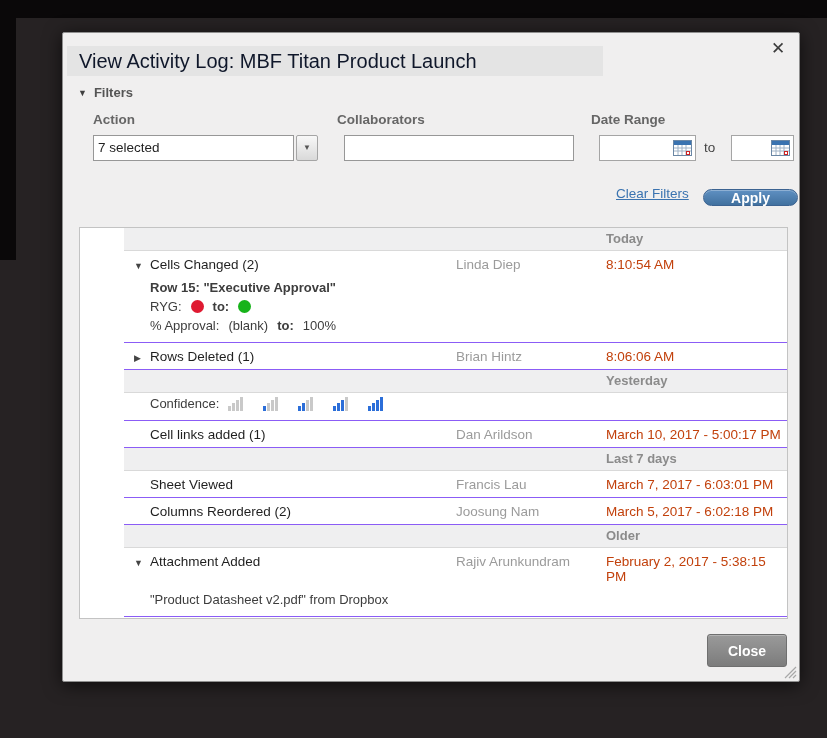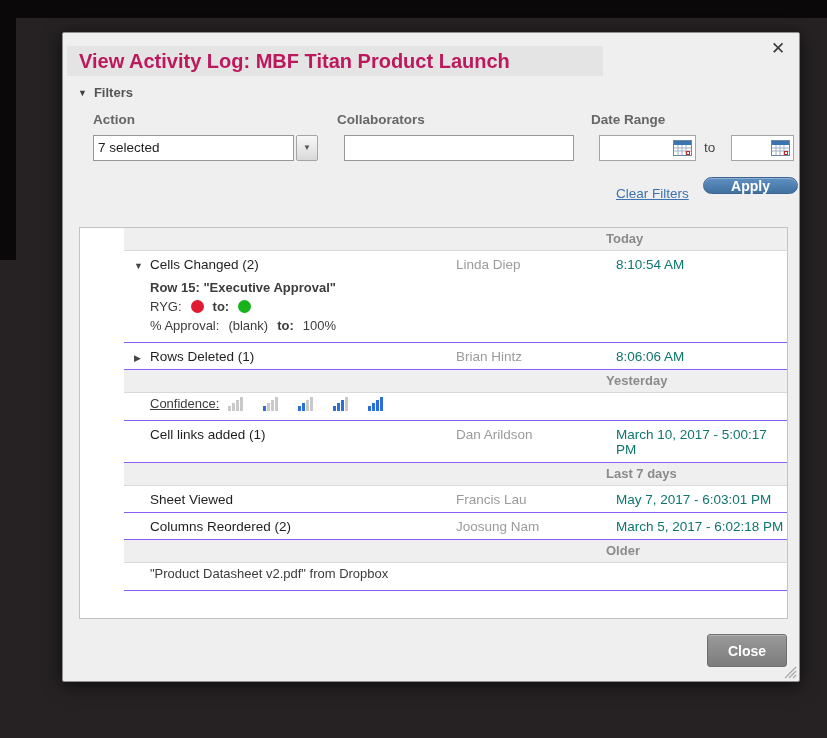--- a/index.html
+++ b/index.html
@@ -17,21 +17,21 @@
     background:#f0efef; border:1px solid #8f8f8f; border-radius:2px;
     box-shadow:0 3px 18px rgba(0,0,0,.65);
   }
   .close-x {
     position:absolute; top:6px; right:11px; width:20px; height:20px;
     font-size:17px; line-height:20px; text-align:center; color:#3c3c3c; cursor:pointer;
   }
   .title-band { position:absolute; left:4px; top:13px; width:536px; height:30px; background:#e4e4e4; }
   .dlg-title {
     position:absolute; left:16px; top:13px; height:30px; line-height:30px;
-    font-size:20px; font-weight:bold; color:#be185d; white-space:nowrap;
+    font-size:20px; font-weight:normal; color:#0f172a; white-space:nowrap;
   }
 
   .filters-header { position:absolute; left:15px; top:52px; font-size:13px; font-weight:bold; color:#555; cursor:pointer; }
   .filters-header .tri { font-size:9px; color:#3f3f3f; margin-right:7px; vertical-align:1px; }
 
   .flabel { position:absolute; top:79px; font-size:13.5px; font-weight:bold; color:#666; }
   .flabel.action { left:30px; }
   .flabel.collab { left:274px; }
   .flabel.daterange { left:528px; }
 
@@ -55,39 +55,39 @@
   .date-input.d1 { left:536px; width:97px; }
   .date-input.d2 { left:668px; width:63px; }
   .cal-icon { position:absolute; right:3px; top:4px; width:19px; height:16px; cursor:pointer; }
   .to-label { position:absolute; left:641px; top:107px; font-size:13.5px; color:#444; }
 
   .clear-link {
     position:absolute; left:553px; top:153px; font-size:13.5px;
     color:#3a73b0; text-decoration:underline; cursor:pointer;
   }
   .apply-btn {
-    position:absolute; left:640px; top:144px; width:95px; height:17px;
+    position:absolute; left:640px; top:156px; width:95px; height:17px;
     background:linear-gradient(#5f90c2,#41719f); border:1px solid #3c6391; border-radius:13px;
     box-shadow:inset 0 1px 0 rgba(255,255,255,.3);
     color:#fff; font-size:14px; font-weight:bold; cursor:pointer;
     font-family:"Liberation Sans", sans-serif;
   }
 
   .log-table {
     position:absolute; left:16px; top:194px; width:709px; height:392px;
     background:#fff; border:1px solid #c3c3c3; overflow:hidden; font-size:13.5px;padding-left:44px;
   }
   .lr { border-bottom:1px solid #8b5cf6; }
   .lr.group { background:#efeff0; height:23px; border-bottom:1px solid #d9d9d9; }
   .lr.group .glabel { margin-left:482px; font-weight:bold; color:#8b8b8b; font-size:13px; line-height:22px; display:inline-block; }
   .lr.action .main { display:flex; padding:6px 0 5px; }
   .c1 { width:332px; padding-left:10px; color:#1f1f1f; }
   .c1 .arrow { display:inline-block; width:16px; font-size:9px; color:#444; }
   .c2 { width:150px; color:#9b9b9b; }
-  .c3 { flex:1; color:#0f766e;margin-left:10px; }
+  .c3 { flex:1; color:#c2410c; }
   .details { padding:0 0 6px 26px; color:#3d3d3d; font-size:13px; }
   .dline { display:flex; align-items:center; gap:9px; margin:2px 0; min-height:17px; }
   .bld { font-weight:bold; }
   .dot { width:13px; height:13px; border-radius:50%; display:inline-block; }
   .sig { display:inline-flex; align-items:flex-end; gap:1px; margin-right:11px; }
   .sig i { display:block; width:3px; }
 
   .close-btn {
     position:absolute; left:644px; top:601px; width:80px; height:33px;
     background:linear-gradient(#9a9a9a,#7c7c7c); border:1px solid #6f6f6f; border-radius:3px;
@@ -178,21 +178,21 @@
         <div class="main">
           <div class="c1"><span class="arrow">▶</span><span>Rows Deleted (1)</span></div>
           <div class="c2">Brian Hintz</div>
           <div class="c3">8:06:06 AM</div>
         </div>
       </div>
       <div class="lr group"><span class="glabel">Yesterday</span></div>
       <div class="lr action">
         <div class="details">
           <div class="dline">
-            <span style="margin-right: 0; text-decoration: underline;">Confidence:</span>
+            <span style="margin-right: 0;">Confidence:</span>
             <span class="sig">
               <i style="height: 5px; background: rgb(201, 201, 201);"></i>
               <i style="height: 8px; background: rgb(201, 201, 201);"></i>
               <i style="height: 11px; background: rgb(201, 201, 201);"></i>
               <i style="height: 14px; background: rgb(201, 201, 201);"></i>
             </span>
             <span class="sig">
               <i style="height: 5px; background: rgb(43, 110, 217);"></i>
               <i style="height: 8px; background: rgb(201, 201, 201);"></i>
               <i style="height: 11px; background: rgb(201, 201, 201);"></i>
@@ -224,32 +224,37 @@
           <div class="c1"><span class="arrow"></span><span>Cell links added (1)</span></div>
           <div class="c2">Dan Arildson</div>
           <div class="c3">March 10, 2017 - 5:00:17 PM</div>
         </div>
       </div>
       <div class="lr group"><span class="glabel">Last 7 days</span></div>
       <div class="lr action">
         <div class="main">
           <div class="c1"><span class="arrow"></span><span>Sheet Viewed</span></div>
           <div class="c2">Francis Lau</div>
-          <div class="c3">May 7, 2017 - 6:03:01 PM</div>
+          <div class="c3">March 7, 2017 - 6:03:01 PM</div>
         </div>
       </div>
       <div class="lr action">
         <div class="main">
           <div class="c1"><span class="arrow"></span><span>Columns Reordered (2)</span></div>
           <div class="c2">Joosung Nam</div>
           <div class="c3">March 5, 2017 - 6:02:18 PM</div>
         </div>
       </div>
       <div class="lr group"><span class="glabel">Older</span></div>
       <div class="lr action">
+        <div class="main">
+          <div class="c1"><span class="arrow">▼</span><span>Attachment Added</span></div>
+          <div class="c2">Rajiv Arunkundram</div>
+          <div class="c3">February 2, 2017 - 5:38:15 PM</div>
+        </div>
         <div class="details">
           <div class="dline">
             <span>"Product Datasheet v2.pdf" from Dropbox</span>
           </div>
         </div>
       </div>
     </div>
 
   <button class="close-btn">Close</button>
 

